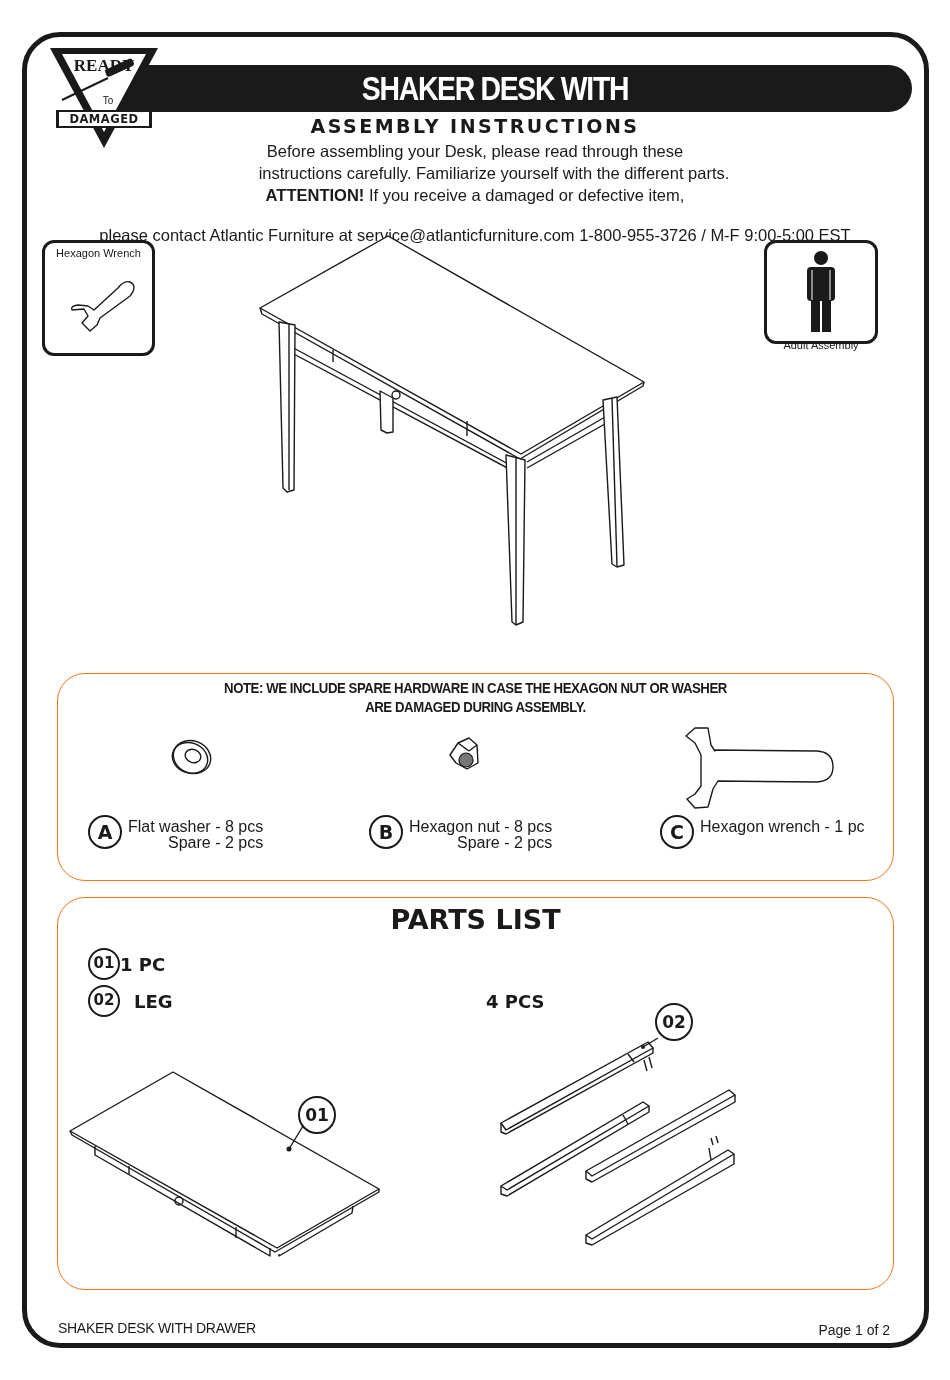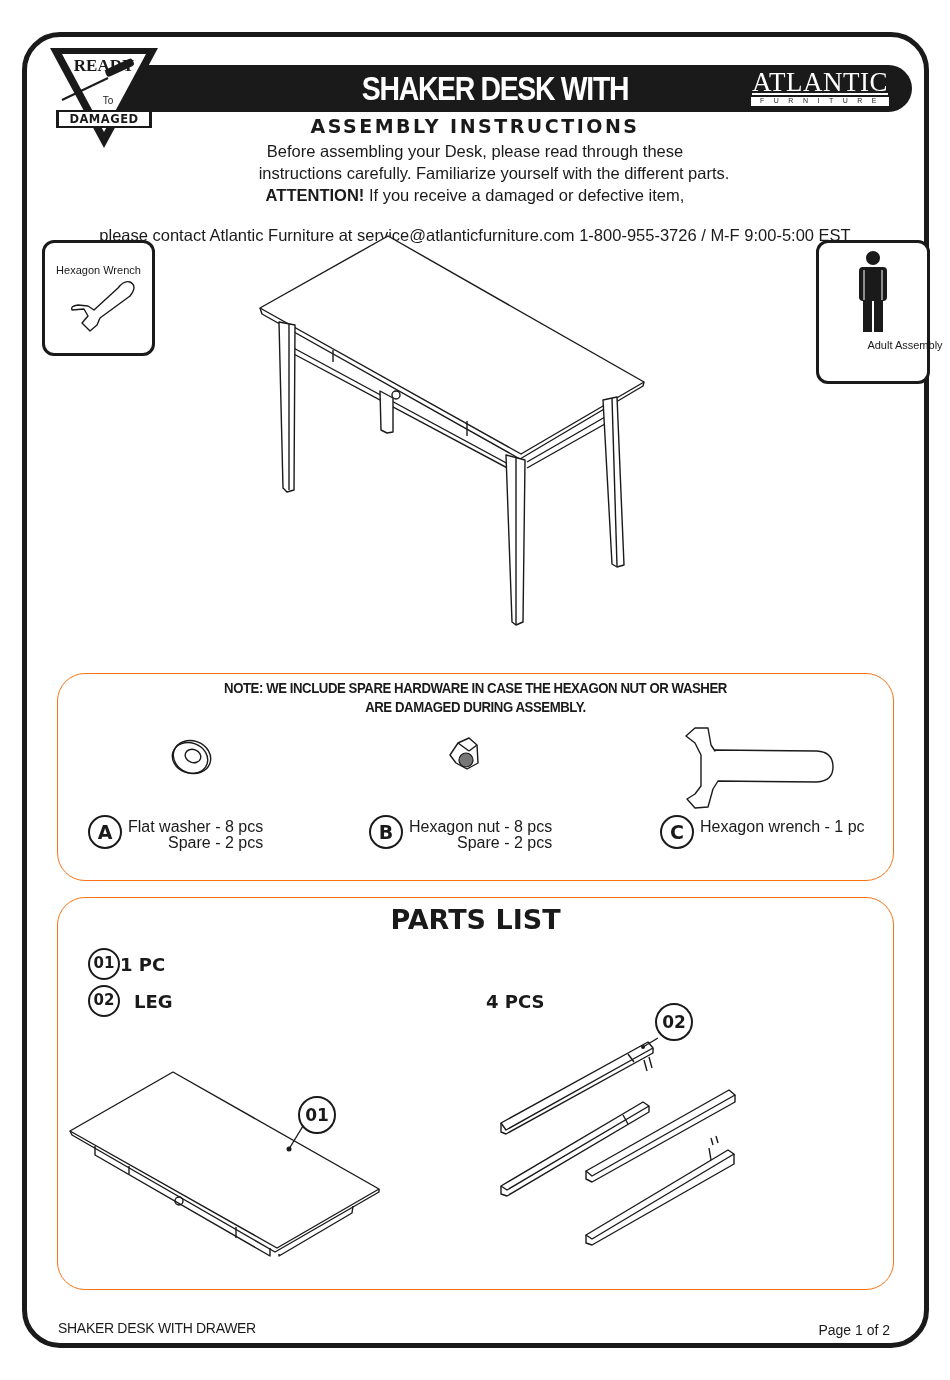--- a/index.html
+++ b/index.html
@@ -94,24 +94,20 @@
   svg .ln { fill: none; stroke: #1a1a1a; stroke-width: 1.4; stroke-linejoin: round; }
   svg .lnw { fill: #fff; stroke: #1a1a1a; stroke-width: 1.4; stroke-linejoin: round; }
 </style>
 </head>
 <body>
 
 <div class="frame"></div>
 
 <div class="header-bar">
   <div class="header-title">SHAKER DESK WITH DRAWER</div>
-  <div class="brand">
-    <span class="brand-name">ATLANTIC</span>
-    <span class="brand-sub">FURNITURE</span>
-  </div>
 </div>
 
 <div class="rta-badge">
   <svg width="112" height="112" viewBox="0 0 112 112">
     <polygon points="2,8 110,8 56,108" fill="#1a1a1a"></polygon>
     <polygon points="14,14 98,14 56,92" fill="#fff"></polygon>
     <rect x="8" y="70" width="96" height="18" fill="#1a1a1a"></rect>
     <rect x="11" y="72" width="90" height="14" fill="#fff"></rect>
     <line x1="14" y1="60" x2="60" y2="38" stroke="#1a1a1a" stroke-width="2"></line>
     <rect x="58" y="30" width="30" height="8" rx="3" transform="rotate(-25 58 34)" fill="#1a1a1a"></rect>
@@ -122,27 +118,27 @@
 </div>
 
 <div class="subtitle">ASSEMBLY INSTRUCTIONS</div>
 
 <div class="intro" style="top:142px;">Before assembling your Desk, please read through these</div>
 <div class="intro" style="top:164px;padding-left:38px;">instructions carefully. Familiarize yourself with the different parts.</div>
 <div class="intro" style="top:186px;"><b>ATTENTION!</b><span> If you receive a damaged or defective item,</span></div>
 <div class="intro" style="top:205px;margin-top:21px;">please contact Atlantic Furniture at service@atlanticfurniture.com  1-800-955-3726 / M-F 9:00-5:00 EST</div>
 
 <div class="icon-box" style="left:42px;top:240px;width:113px;height:116px;">
-  <div class="cap" style="top:21px;">Hexagon Wrench</div>
+  <div class="cap" style="top:4px;">Hexagon Wrench</div>
   <svg width="113" height="116" style="left:-3px;top:-3px;">
     <path class="ln" d="M30,70 L42,69 L46,76 L40,83 L48,91 L55,85 L58,78 L88,56 Q96,46 88,42 Q82,40 76,48 L52,70 L46,66 L36,65 Q28,66 30,70 Z" stroke-width="2"></path>
   </svg>
 </div>
 
-<div class="icon-box" style="left:816px;top:240px;width:114px;height:144px;padding-left:32px;">
+<div class="icon-box" style="left:764px;top:240px;width:114px;height:104px;">
   <svg width="114" height="116" style="left:-3px;top:-3px;">
     <circle cx="57" cy="18" r="7" fill="#1a1a1a"></circle>
     <rect x="43" y="27" width="28" height="34" rx="4" fill="#1a1a1a"></rect>
     <rect x="47" y="58" width="9" height="34" fill="#1a1a1a"></rect>
     <rect x="58" y="58" width="9" height="34" fill="#1a1a1a"></rect>
     <line x1="48" y1="30" x2="48" y2="60" stroke="#fff" stroke-width="1"></line>
     <line x1="66" y1="30" x2="66" y2="60" stroke="#fff" stroke-width="1"></line>
   </svg>
   <div class="cap" style="top:96px;">Adult Assembly</div>
 </div>

